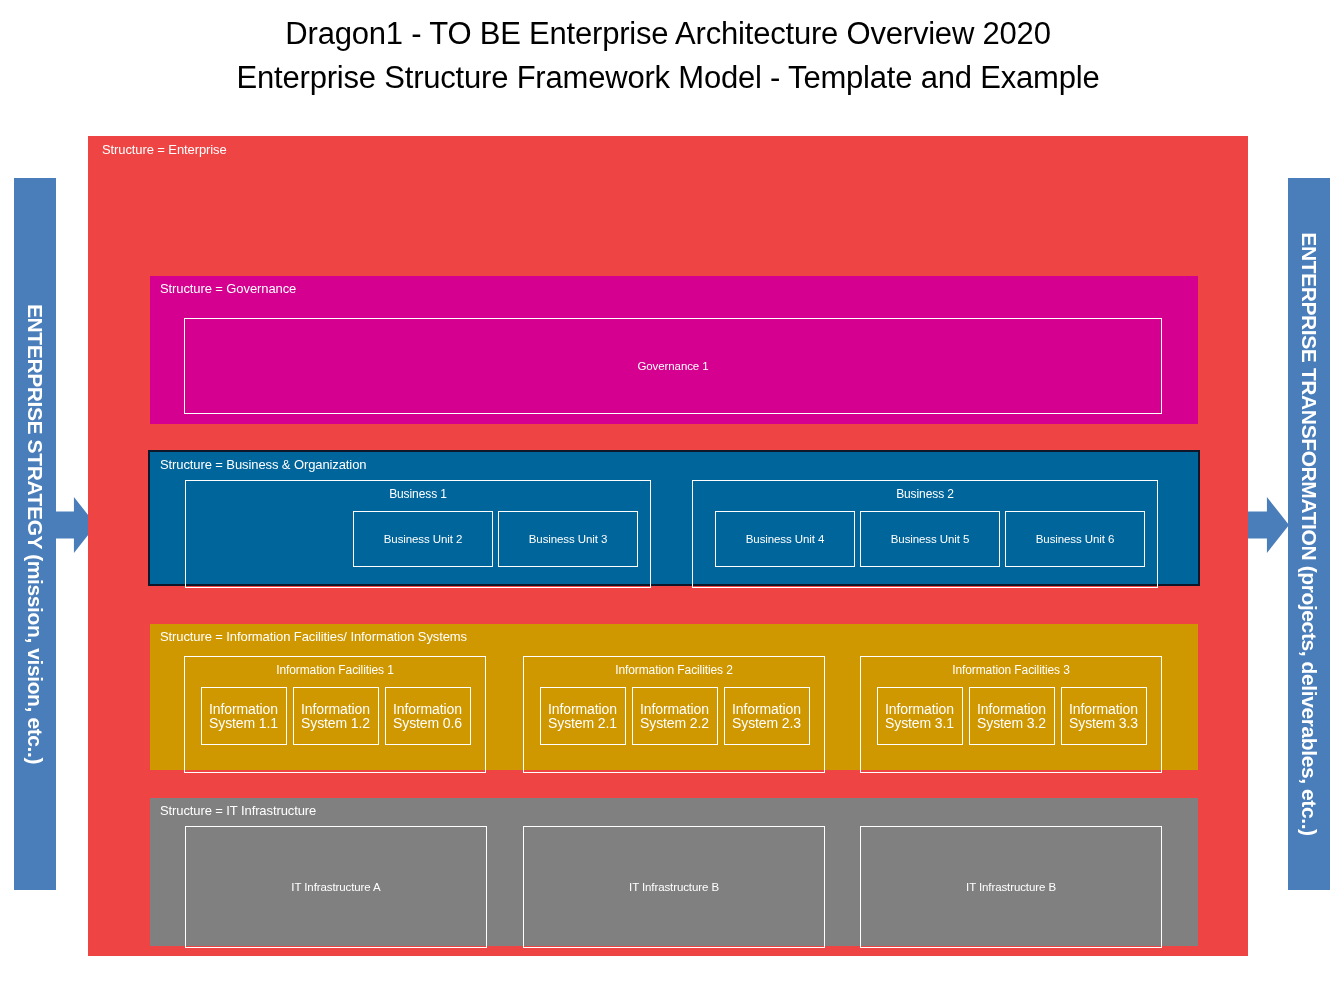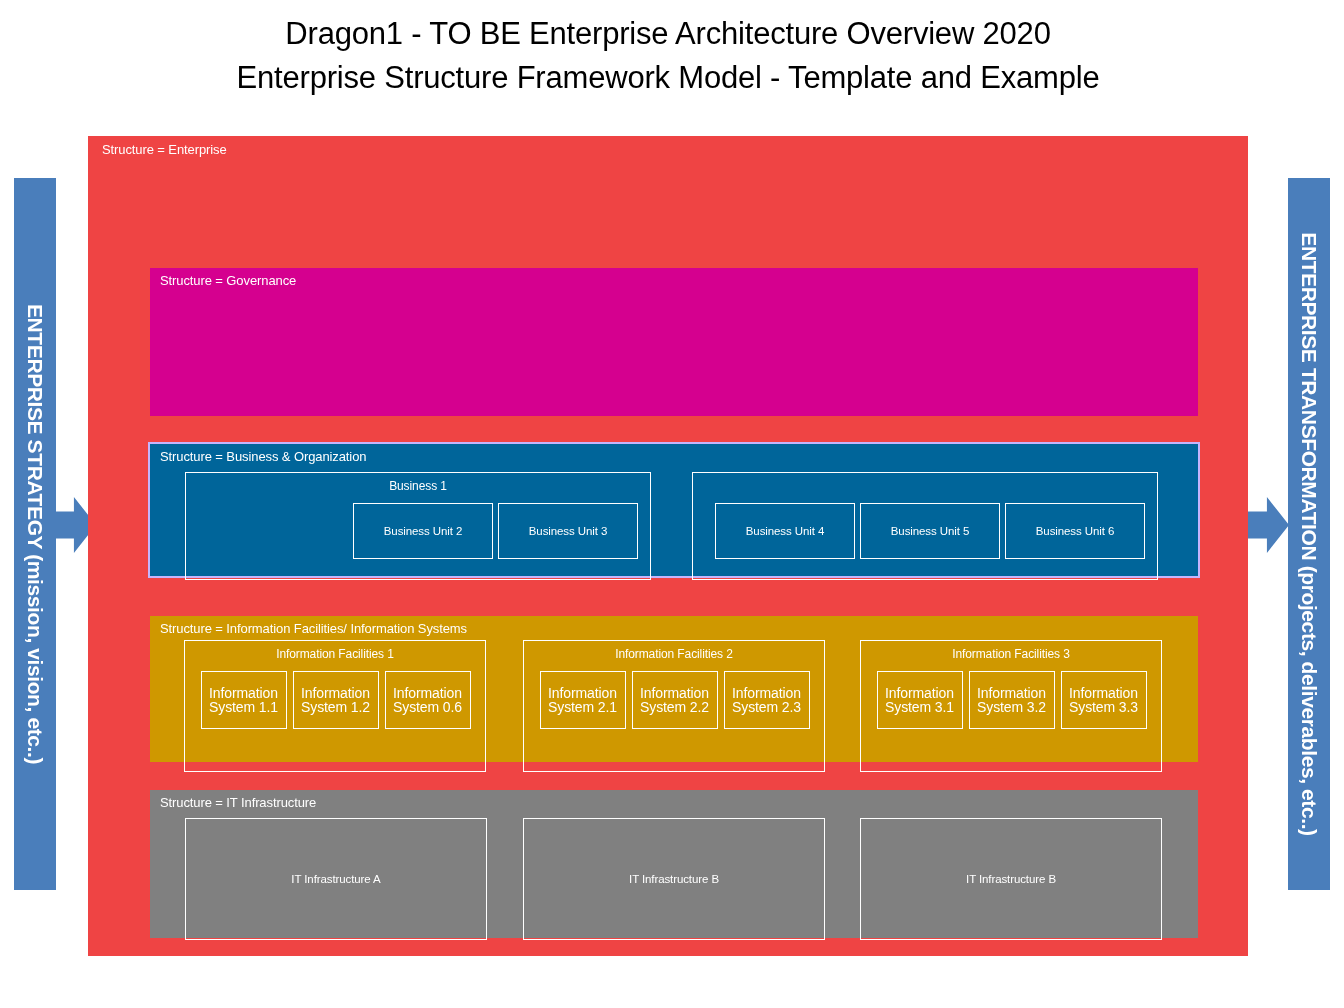--- a/index.html
+++ b/index.html
@@ -88,33 +88,34 @@
     letter-spacing: -0.1px;
     white-space: nowrap;
   }
   #enterprise-label { left: 14px; top: 6px; }
 
   
   .layer {
     position: absolute;
     left: 62px;
     width: 1048px;
+    margin-top: 8px;
   }
   .layer > .struct-label { left: 10px; top: 5px; }
 
   #governance-layer {
     top: 132px;
     height: 148px;
     background: #d5008f;
   }
   #business-layer {
     top: 306px;
     height: 136px;
     background: #00659a;
-    border: 2px solid #c4b5fd;
+    border: 2px solid #0f172a;
     box-sizing: border-box;
     left: 60px;
     width: 1052px;
   }
   #information-layer {
     top: 480px;
     height: 146px;
     background: #cf9800;
   }
   #infrastructure-layer {
@@ -174,21 +175,21 @@
   
   .business-group { top: 28px; height: 108px; }
   #business-group-1 { left: 35px; width: 466px; }
   #business-group-2 { left: 542px; width: 466px; }
   .business-unit { top: 30px; height: 56px; width: 140px; }
   .bu-0 { left: 22px; }
   .bu-1 { left: 167px; }
   .bu-2 { left: 312px; }
 
   
-  .info-group { top: 24px; height: 132px; }
+  .info-group { top: 32px; height: 117px; }
   #info-group-1 { left: 34px; width: 302px; }
   #info-group-2 { left: 373px; width: 302px; }
   #info-group-3 { left: 710px; width: 302px; padding-left: 24px; }
   .info-system { top: 30px; height: 58px; width: 86px; }
   .is-0 { left: 16px; }
   .is-1 { left: 108px; }
   .is-2 { left: 200px; }
 
   
   .infra-box { top: 28px; height: 122px; }
@@ -222,36 +223,40 @@
 <div class="side-bar" id="transformation-bar">
   <div class="side-label">ENTERPRISE TRANSFORMATION (projects, deliverables, etc..)</div>
 </div>
 <div class="side-arrow" id="transformation-arrow"></div>
 
 <div id="enterprise-structure">
   <div class="struct-label" id="enterprise-label">Structure = Enterprise</div>
 
   <div class="layer" id="governance-layer">
     <div class="struct-label">Structure = Governance</div>
+    <div class="box" id="governance-1">
+      <div class="leaf-center">Governance 1</div>
+    </div>
   </div>
 
   <div class="layer" id="business-layer">
     <div class="struct-label">Structure = Business &amp; Organization</div>
 
     <div class="box business-group" id="business-group-1">
       <div class="box-title">Business 1</div>
       <div class="box business-unit bu-1">
         <div class="leaf-center">Business Unit 2</div>
       </div>
       <div class="box business-unit bu-2">
         <div class="leaf-center">Business Unit 3</div>
       </div>
     </div>
 
     <div class="box business-group" id="business-group-2">
+      <div class="box-title">Business 2</div>
       <div class="box business-unit bu-0">
         <div class="leaf-center">Business Unit 4</div>
       </div>
       <div class="box business-unit bu-1">
         <div class="leaf-center">Business Unit 5</div>
       </div>
       <div class="box business-unit bu-2">
         <div class="leaf-center">Business Unit 6</div>
       </div>
     </div>

